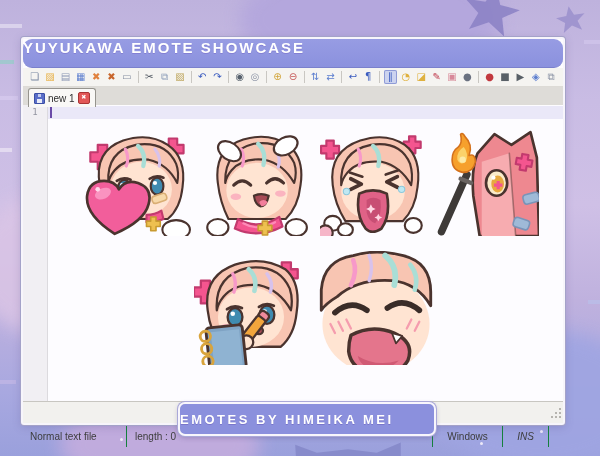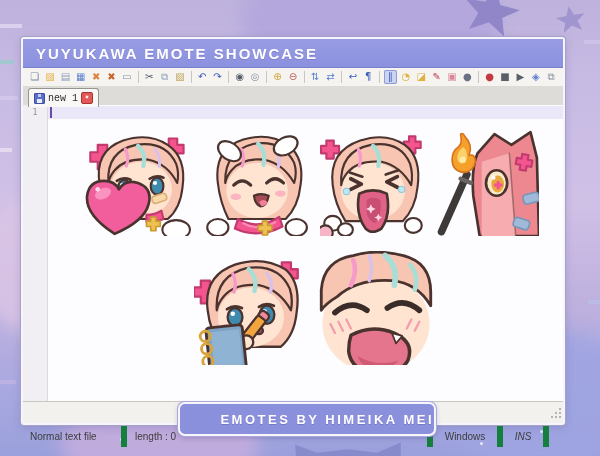--- a/index.html
+++ b/index.html
@@ -27,71 +27,71 @@
   .g4{left:0;top:148px;width:12px;background:#efe9f6;}
   .g5{left:584px;top:40px;width:16px;background:#d2c8ec;}
   .g6{left:588px;top:300px;width:12px;background:#b8c0ea;}
   .g7{left:0;top:380px;width:16px;background:#c4b8e6;}
   .spark{position:absolute;width:3px;height:3px;background:#f4f0fa;border-radius:50%;opacity:.9;}
   
   .window{position:absolute;left:21px;top:37px;width:540px;height:384px;
           background:#fdfcff;border:2px solid #f7f5fb;border-radius:3px;
           box-shadow:0 0 0 1px #a4a2c8,0 2px 8px rgba(80,70,130,.25);}
   .titlebar{height:28px;background:linear-gradient(180deg,var(--c-titlebar-hi,#979ce3),var(--c-titlebar,#8b91de));
-            display:flex;align-items:center;padding-left:13px;border-bottom:1px solid #7a80cc;}
+            display:flex;align-items:flex-start;border-bottom:1px solid #7a80cc;border-radius:9px;}
   .title-text{color:#fff;font-weight:bold;font-size:15px;letter-spacing:2px;
               text-shadow:0 1px 0 rgba(120,110,200,.55);}
   .toolbar{height:18px;background:#f5f4f1;border-bottom:1px solid #dddbd6;
            display:flex;align-items:center;gap:2px;padding:0 5px;}
   .tbi{width:14px;height:14px;font-size:10px;line-height:14px;text-align:center;
        border-radius:2px;cursor:default;font-family:"DejaVu Sans",sans-serif;}
   .tbi.pressed{background:#ccd3ef;box-shadow:inset 0 0 0 1px #8f9bd6;}
   .tbsep{width:1px;height:12px;background:#c9c7c2;margin:0 2px;}
   
   .tabbar{height:19px;background:#deDCd8;background:#dedcd8;border-bottom:1px solid #c2c0bb;position:relative;}
   .tab{position:absolute;left:5px;top:1px;height:18px;display:flex;align-items:center;gap:3px;
        background:#f9f8f6;border:1px solid #96948e;border-bottom:none;border-radius:3px 3px 0 0;
-       padding:0 5px;z-index:2;font-family:Liberation Mono, monospace;}
+       padding:0 5px;z-index:2;}
   .floppy{width:9px;height:9px;background:#5a6ec8;border:1px solid #3c4fa6;border-radius:1px;position:relative;}
   .floppy:before{content:"";position:absolute;left:2px;bottom:0;width:5px;height:4px;background:#e9ecf8;}
   .floppy:after{content:"";position:absolute;left:3px;top:0;width:3px;height:3px;background:#c3cbf0;}
   .tab-label{font-size:10px;color:#2e2e2e;}
   .tab-close{width:10px;height:10px;background:#e25757;border:1px solid #a83434;border-radius:2px;
              color:#fff;font-size:6px;line-height:9px;text-align:center;cursor:pointer;}
   
   .editor{position:absolute;left:0;top:66px;right:0;bottom:21px;background:#fdfcff;overflow:hidden;}
   .gutter{position:absolute;left:0;top:0;bottom:0;width:24px;background:#f1eff3;border-right:1px solid #dcdade;
           text-align:center;}
   .ln{display:block;margin-top:2px;font-family:"DejaVu Sans Mono",monospace;font-size:9px;color:#9294a0;}
   .caretline{position:absolute;left:25px;right:0;top:1px;height:13px;background:#eae8f8;}
   .caret{position:absolute;left:2px;top:1px;width:2px;height:11px;background:#6a4aa8;}
   
   .emote{position:absolute;z-index:5;}
   .emote svg{width:100%;height:100%;display:block;}
   
   .statusbar{position:absolute;left:0;right:0;bottom:0;height:21px;background:#f2f1ee;
              border-top:1px solid #c8c6c1;display:flex;align-items:center;font-size:10px;color:#3c3c3c;}
-  .cell{height:100%;display:flex;align-items:center;border-right:6px solid #15803d;box-sizing:border-box;margin-top:48px;}
+  .cell{height:100%;display:flex;align-items:center;border-right:1px solid #15803d;box-sizing:border-box;margin-top:48px;}
   .c-type{width:104px;padding-left:7px;}
   .c-len{flex:1;padding-left:8px;}
   .c-eol{width:70px;justify-content:center;}
   .c-enc{width:72px;justify-content:center;}
   .c-ins{width:46px;justify-content:center;font-style:italic;}
   .grip{width:14px;height:100%;background:
         radial-gradient(circle at 3px 15px,#b6b4af 1px,transparent 1.2px),
         radial-gradient(circle at 7px 11px,#b6b4af 1px,transparent 1.2px),
         radial-gradient(circle at 7px 15px,#b6b4af 1px,transparent 1.2px),
         radial-gradient(circle at 11px 7px,#b6b4af 1px,transparent 1.2px),
         radial-gradient(circle at 11px 11px,#b6b4af 1px,transparent 1.2px),
         radial-gradient(circle at 11px 15px,#b6b4af 1px,transparent 1.2px);}
   
   .banner{position:absolute;left:178px;top:402px;width:254px;height:30px;z-index:9;
           background:var(--c-banner,#8b90dd);border:2px solid #f8f6fc;border-radius:7px;
           box-shadow:0 0 0 1px #aaa8d8,0 2px 5px rgba(70,60,120,.3);
-          display:flex;align-items:center;justify-content:flex-end;}
+          display:flex;align-items:center;justify-content:flex-start;}
   .banner span{color:#fff;font-weight:bold;font-size:13px;letter-spacing:2.5px;
                text-shadow:0 1px 0 rgba(110,100,190,.6);}
 </style>
 </head>
 <body>
 
 <div class="stage">
 
   <div class="bg">
     <div class="blob b1"></div>

